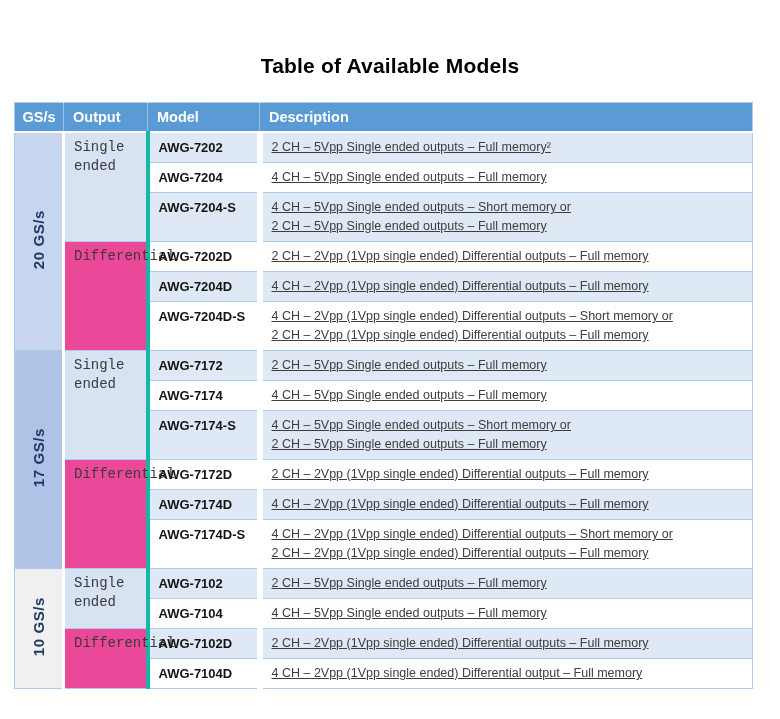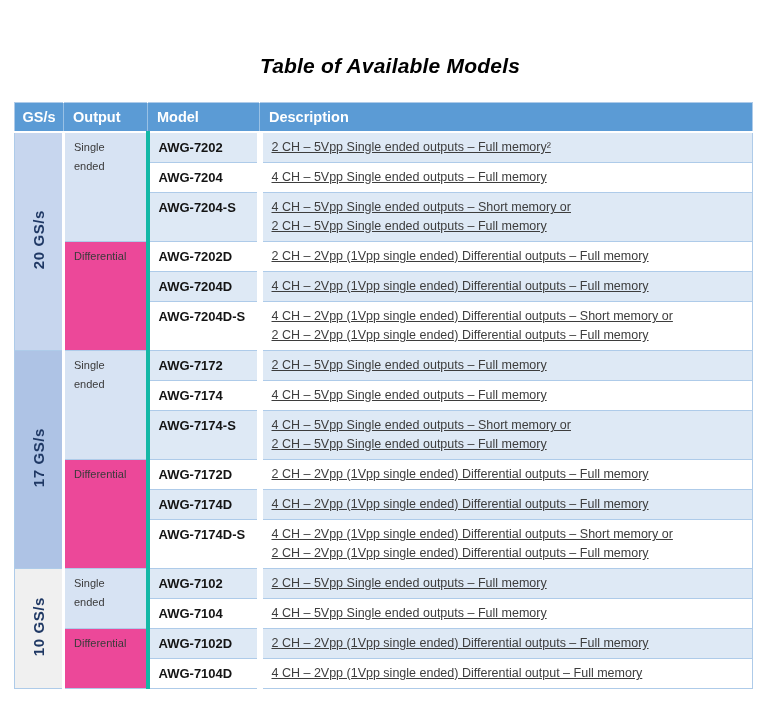--- a/index.html
+++ b/index.html
@@ -24,21 +24,20 @@
     font-family:"Liberation Sans",sans-serif;
     overflow:hidden;
   }
   .page-title{
     margin:54px 0 0 0;
     text-align:center;
     font-size:21px;
     font-weight:700;
     color:var(--title-text);
     letter-spacing:.2px;
-    font-style:italic;
   }
   table.models{
     border-collapse:collapse;
     table-layout:fixed;
     width:738px;
     margin:24px 0 0 14px;
     border:1px solid var(--line);
   }
   thead th{
     background:var(--header-bg);
@@ -72,23 +71,24 @@
     writing-mode:vertical-rl;
     transform:rotate(180deg);
     font-weight:700;
     font-size:15px;
     color:var(--rate-text);
     letter-spacing:.6px;
     white-space:nowrap;
   }
   td.output{
     border-left:3px solid #ffffff;
-    font-size:11px;
+    font-size:14px;
     color:#3a3a3a;
     line-height:19px;
+    font-family:Liberation Mono, monospace;
   }
   td.out-single{background:var(--out-single);}
   td.out-diff{background:#ec4899;}
   td.model{
     border-left:4px solid #14b8a6;
     font-size:13px;
     font-weight:700;
     color:var(--model-text);
     line-height:19px;
   }

